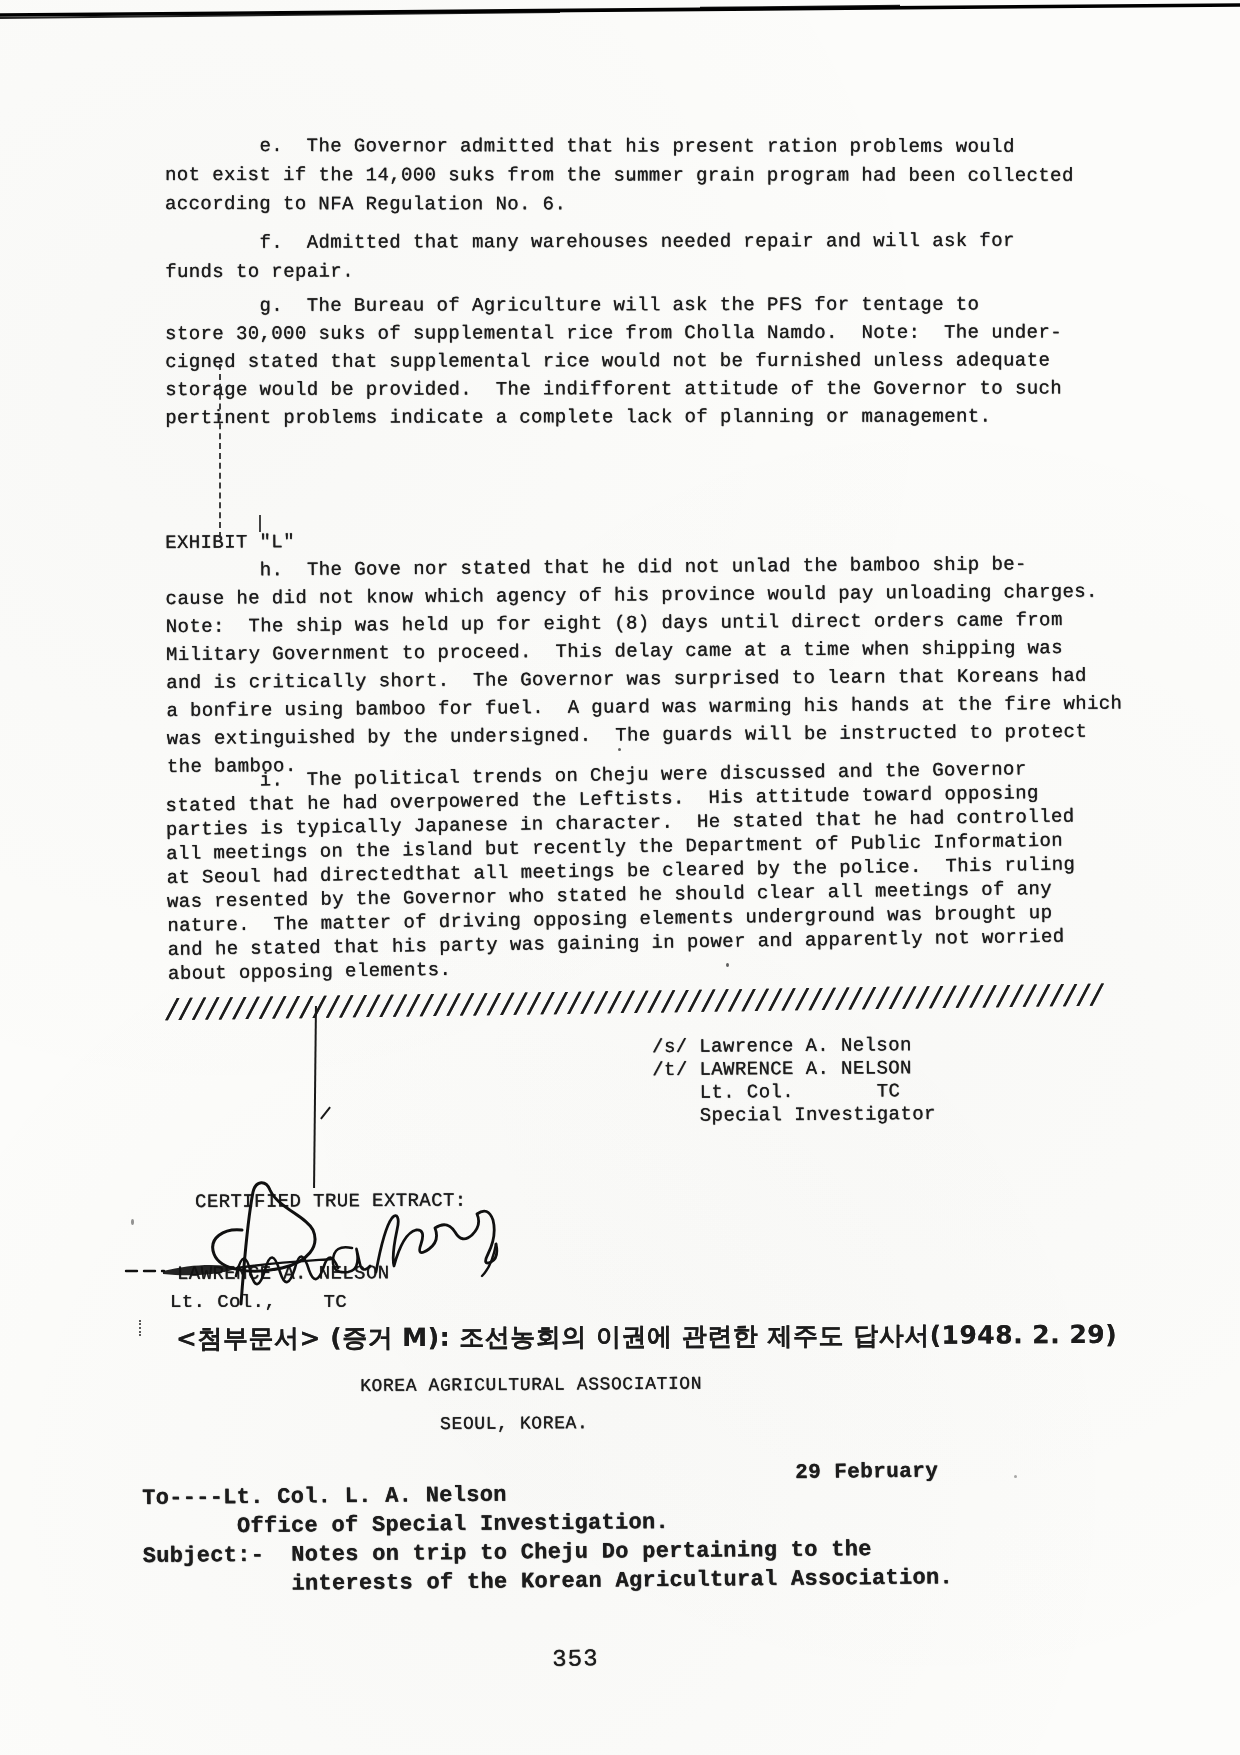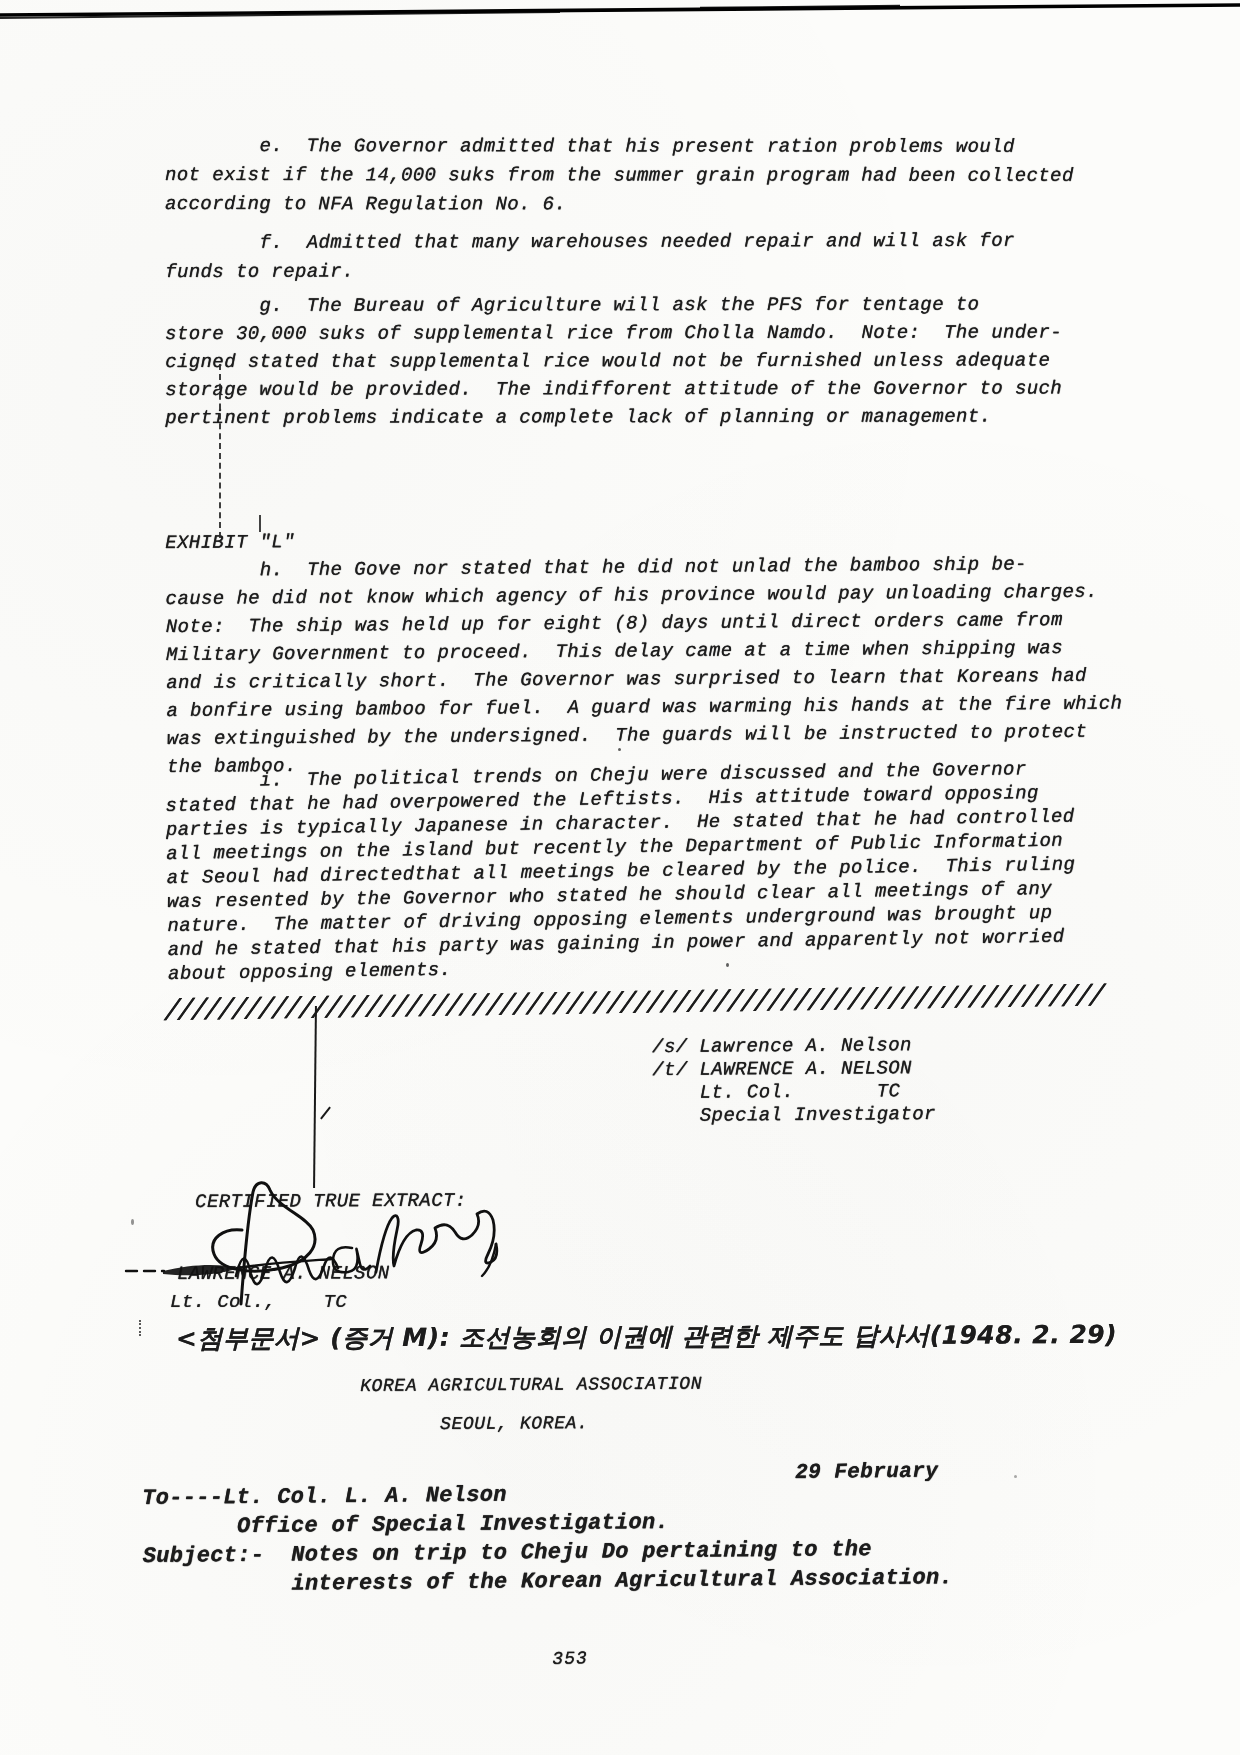--- a/index.html
+++ b/index.html
@@ -5,21 +5,20 @@
   html,body{margin:0;padding:0;background:#ffffff;}
   .page{
     position:relative;width:1240px;height:1755px;overflow:hidden;
     background:#fcfcfa;
     background-image:
       radial-gradient(circle at 18% 22%, rgba(60,60,60,0.018), transparent 45%),
       radial-gradient(circle at 75% 60%, rgba(60,60,60,0.015), transparent 50%),
       radial-gradient(circle at 40% 85%, rgba(60,60,60,0.02), transparent 40%);
     font-family:"Liberation Mono","DejaVu Sans Mono",monospace;
     color:#1c1c1c;
-    font-style:italic;
   }
   .tw{
     position:absolute;white-space:pre;
     font-size:19px;line-height:29px;letter-spacing:0.4px;
     text-shadow:0 0 0.8px rgba(25,25,25,0.85), 0.4px 0.4px 0.3px rgba(25,25,25,0.35);
     transform-origin:left top;
   }
   .para-e{top:132px;left:165px;transform:rotate(0.05deg);}
   .para-f{top:229px;left:165px;transform:rotate(-0.15deg);}
   .para-g{top:292px;left:165px;line-height:28px;transform:rotate(-0.1deg);}
@@ -37,21 +36,21 @@
   .korean{
     top:1322px;left:176px;font-size:25px;line-height:34px;letter-spacing:0.5px;
     font-family:"DejaVu Sans","Liberation Sans",sans-serif;font-weight:bold;
     transform:rotate(-0.25deg);transform-origin:left top;
     text-shadow:0 0 0.5px rgba(25,25,25,0.8);
   }
   .org{top:1372px;left:360px;font-size:18px;letter-spacing:0.6px;transform:rotate(-0.4deg);}
   .seoul{top:1400px;left:440px;font-size:18px;letter-spacing:0.6px;transform:rotate(-0.35deg);margin-top:10px;}
   .memodate{top:1458px;left:795px;font-size:21px;font-weight:bold;transform:rotate(-0.6deg);}
   .memo{top:1484px;left:142px;font-size:22px;letter-spacing:0.3px;line-height:29px;font-weight:bold;transform:rotate(-0.55deg);}
-  .pagenum{top:1645px;left:552px;font-size:18px;letter-spacing:1px;transform:rotate(-1deg);}
+  .pagenum{top:1645px;left:552px;font-size:24px;letter-spacing:1px;transform:rotate(-1deg);}
 
   .artifact{position:absolute;}
   .dashline{left:219px;top:364px;height:174px;width:0;border-left:2.5px dashed #2a2a2a;opacity:0.9;}
   .ticksmall{left:259px;top:515px;height:17px;width:0;border-left:2px solid #222;opacity:0.85;}
   .penline{left:314px;top:1006px;width:2px;height:182px;background:#191919;transform:rotate(0.6deg);}
   .penbranch{left:318px;top:1112px;width:15px;height:2px;background:#191919;transform:rotate(-52deg);}
   .ktick{left:139px;top:1320px;height:16px;width:0;border-left:2px dotted #333;opacity:0.8;}
   .speck{position:absolute;background:#2b2b2b;border-radius:50%;opacity:0.75;}
   .sp1{left:630px;top:177px;width:3px;height:3px;}
   .sp2{left:618px;top:748px;width:3px;height:3px;}

